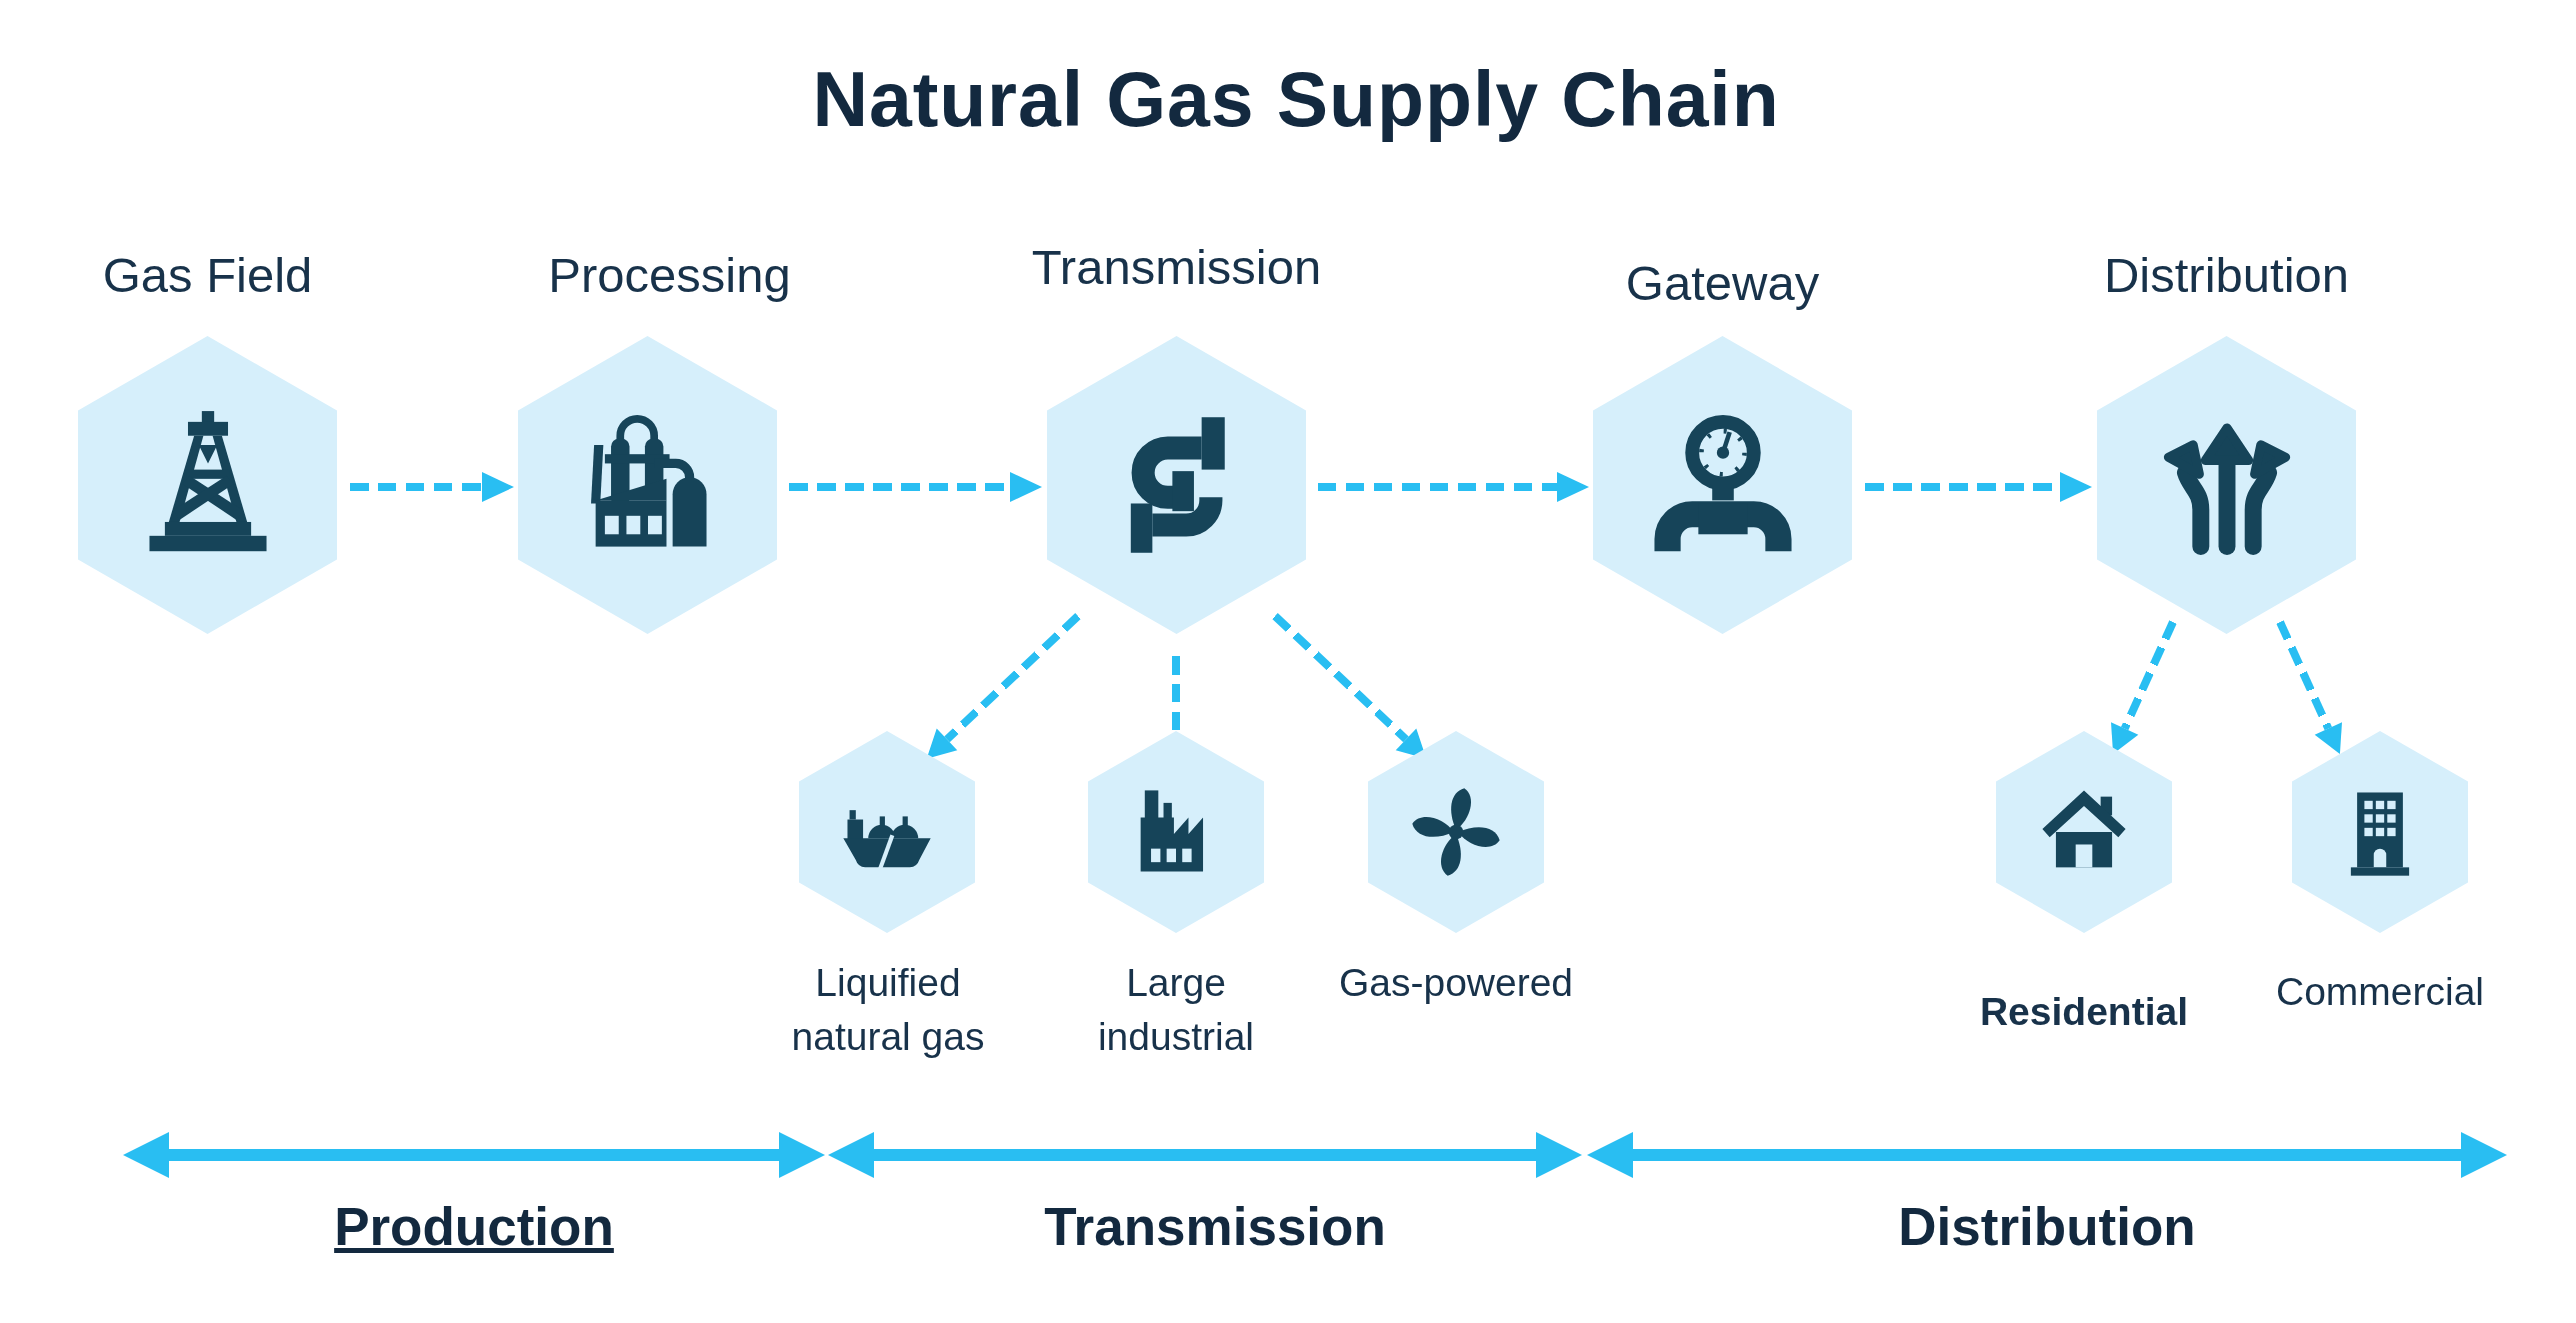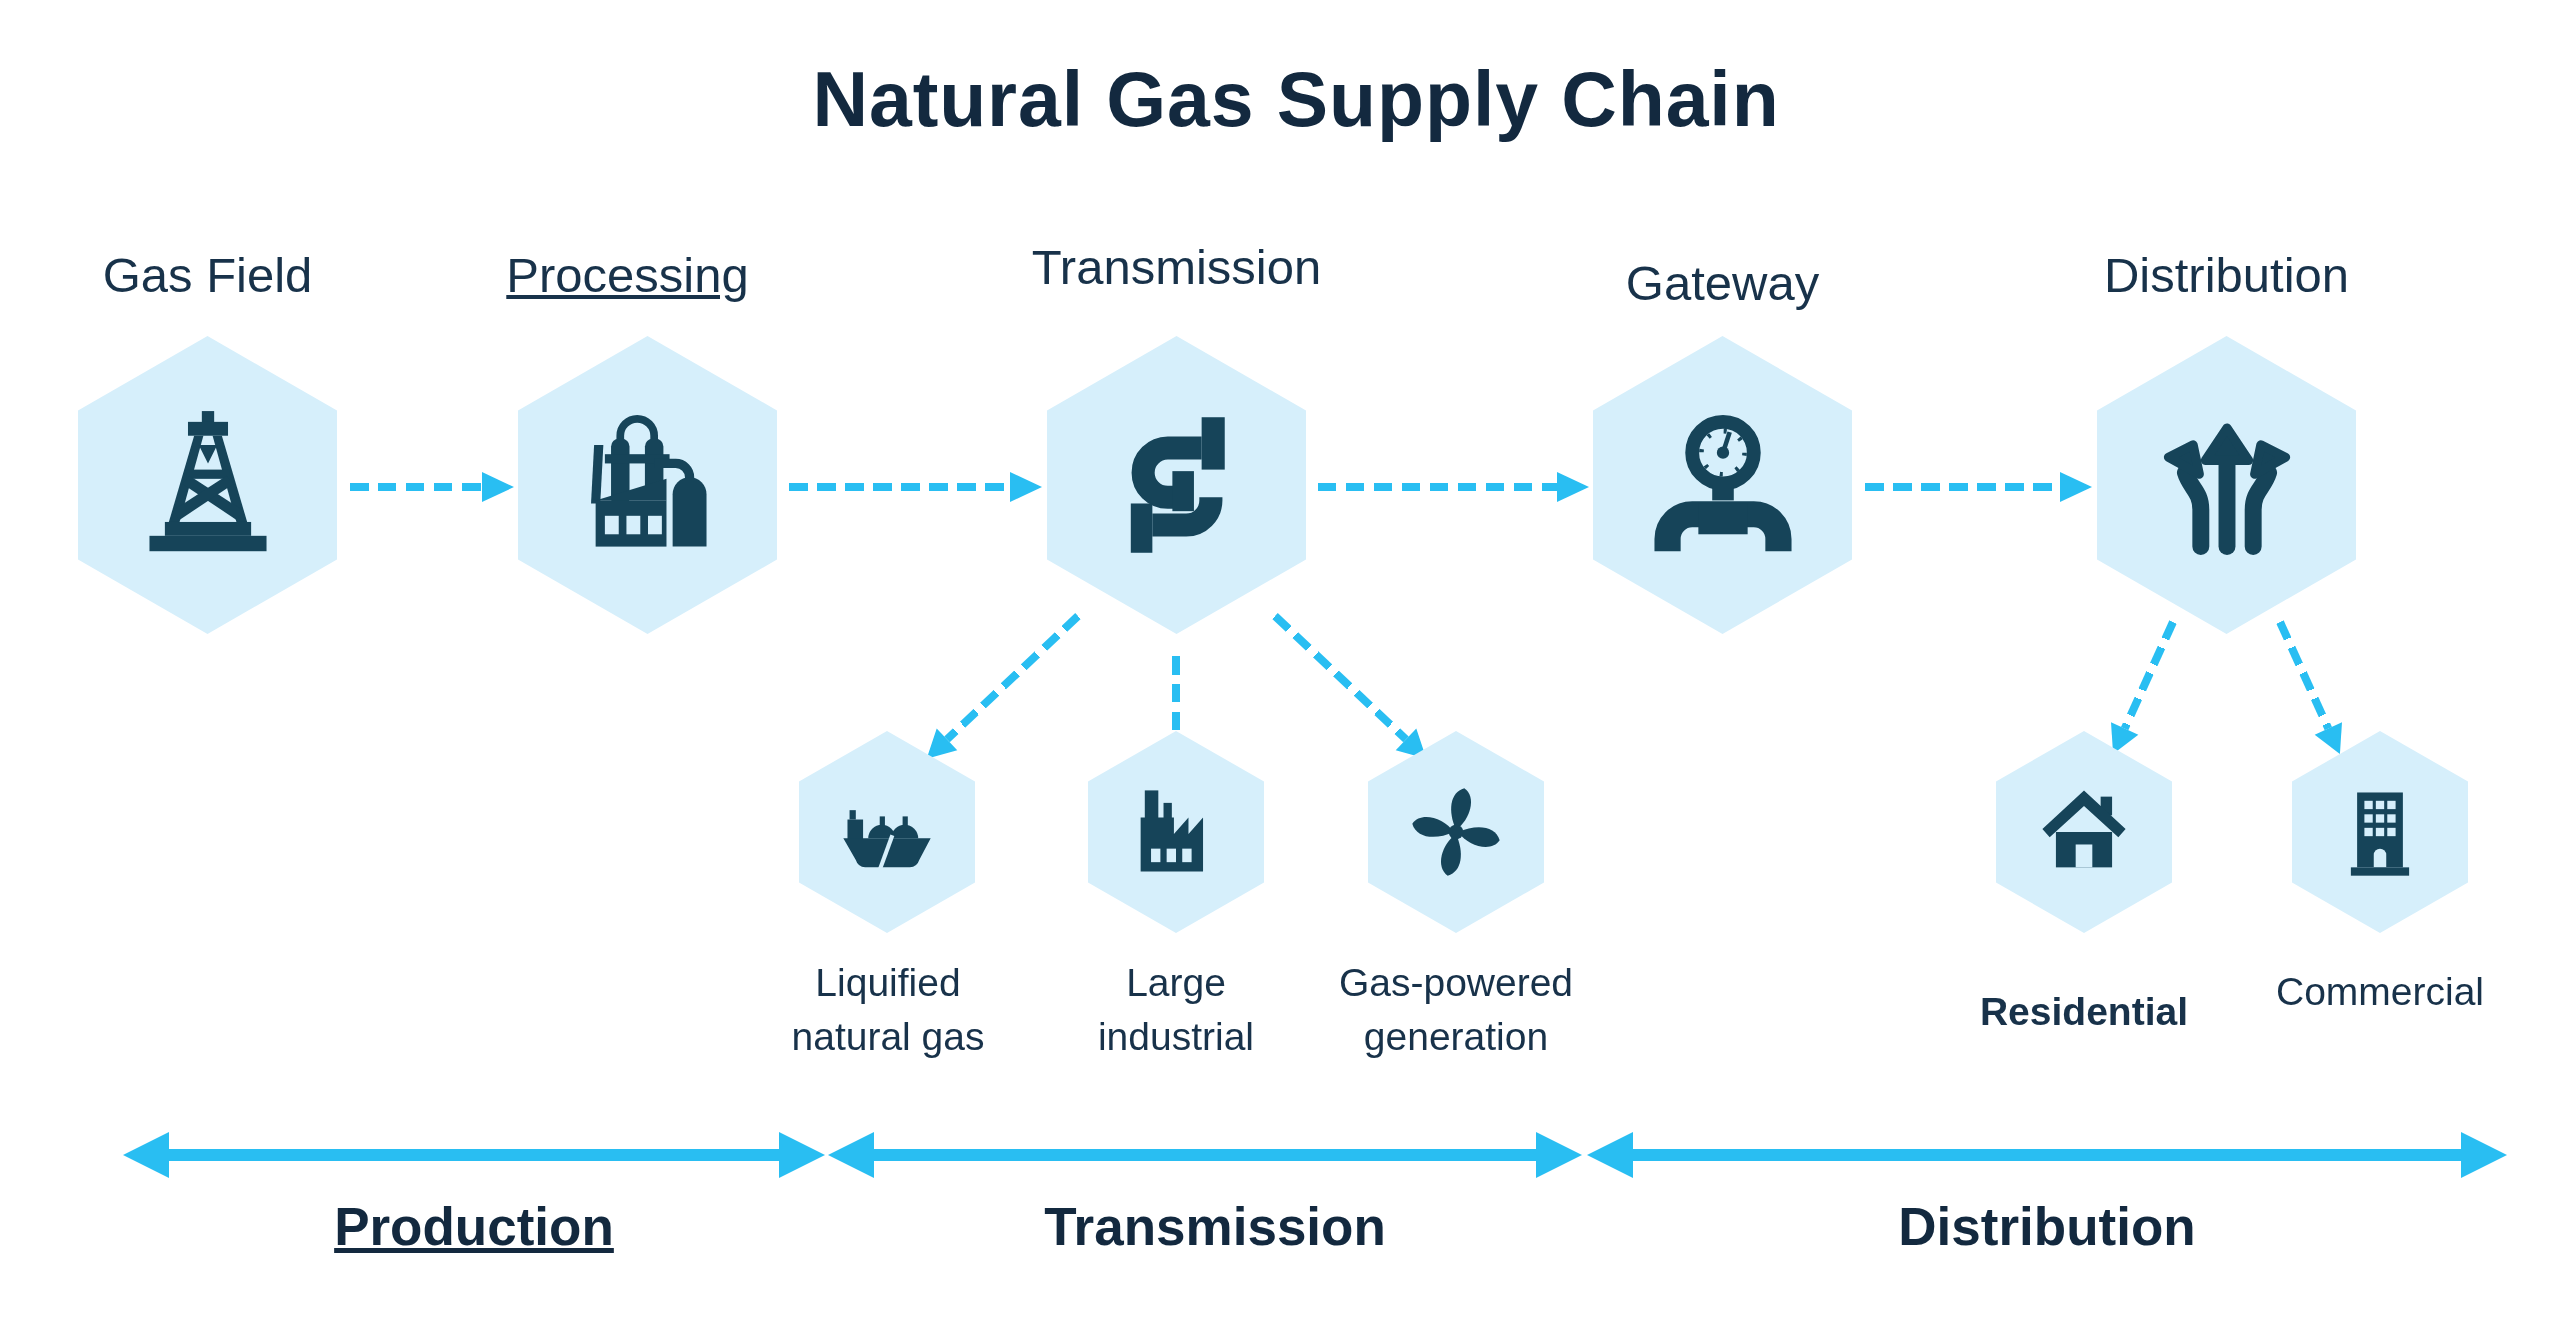--- a/index.html
+++ b/index.html
@@ -73,21 +73,21 @@
   }
 </style>
 </head>
 <body>
 
 <div class="canvas">
 
   <div class="title">Natural Gas Supply Chain</div>
 
   <div class="stage-label" style="left:14px;top:247px;">Gas Field</div>
-  <div class="stage-label" style="left:434px;top:247px;text-decoration:underline;">Processing</div>
+  <div class="stage-label" style="left:476px;top:247px;">Processing</div>
   <div class="stage-label" style="left:983px;top:239px;">Transmission</div>
   <div class="stage-label" style="left:1529px;top:255px;">Gateway</div>
   <div class="stage-label" style="left:2033px;top:247px;">Distribution</div>
 
   <div class="hex big" style="left:78px;top:336px;">
     <svg viewBox="0 0 100 100">
       <rect class="dk" x="46" y="2" width="8" height="8"></rect>
       <rect class="dk" x="37" y="9" width="26" height="9"></rect>
       <polygon class="dk" points="41,18 24,76 31,76 47,18"></polygon>
       <polygon class="dk" points="59,18 76,76 69,76 53,18"></polygon>
@@ -244,21 +244,20 @@
   <div class="branch-label" style="left:703px;top:956px;">
     <div>Liquified</div>
     <div>natural gas</div>
   </div>
   <div class="branch-label" style="left:991px;top:956px;">
     <div>Large</div>
     <div>industrial</div>
   </div>
   <div class="branch-label" style="left:1271px;top:956px;">
     <div>Gas-powered</div>
-    <div>generation</div>
   </div>
   <div class="branch-label" style="left:1899px;top:985px;font-weight:bold;">Residential</div>
   <div class="branch-label" style="left:2195px;top:965px;">Commercial</div>
 
   <div class="tl" style="left:123px;width:702px;">
       <i class="thl"></i>
       <i class="tline"></i>
       <i class="thr"></i>
     </div>
   <div class="tl" style="left:828px;width:754px;">

